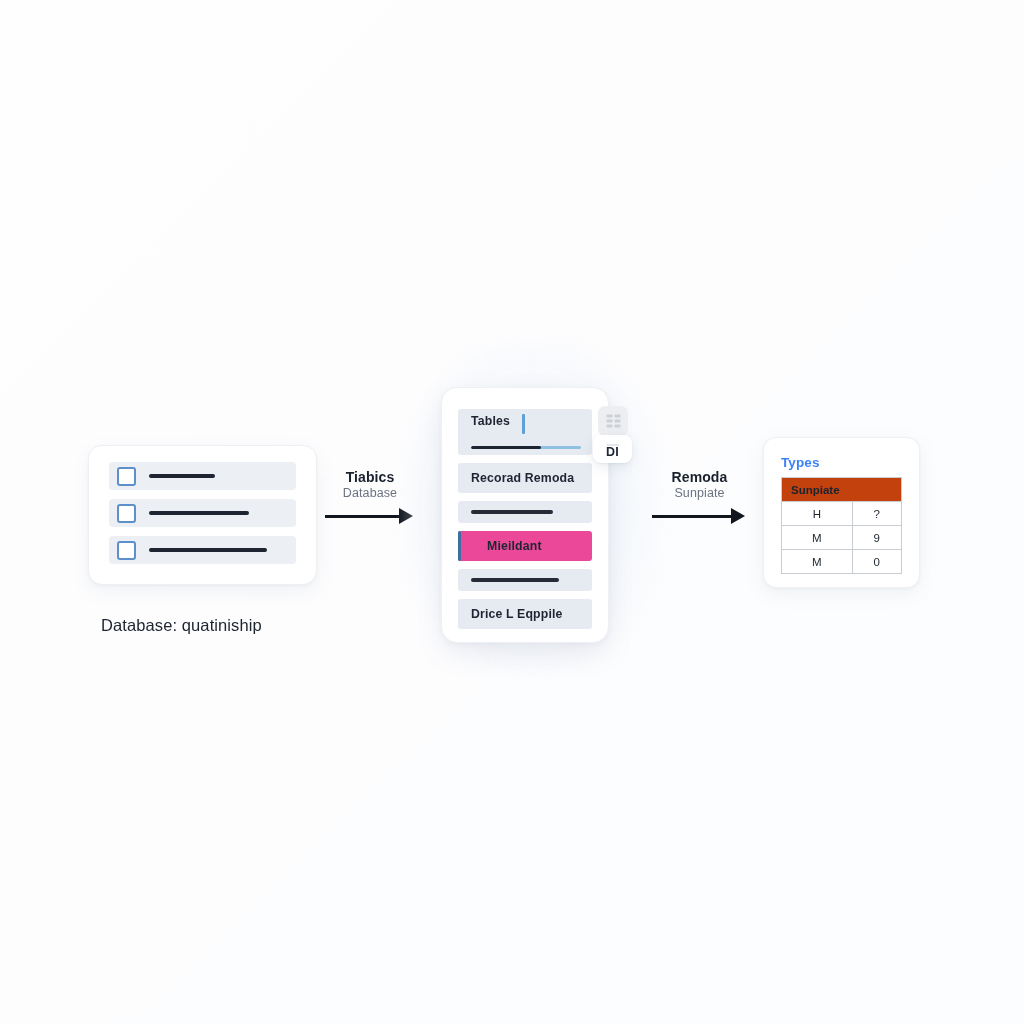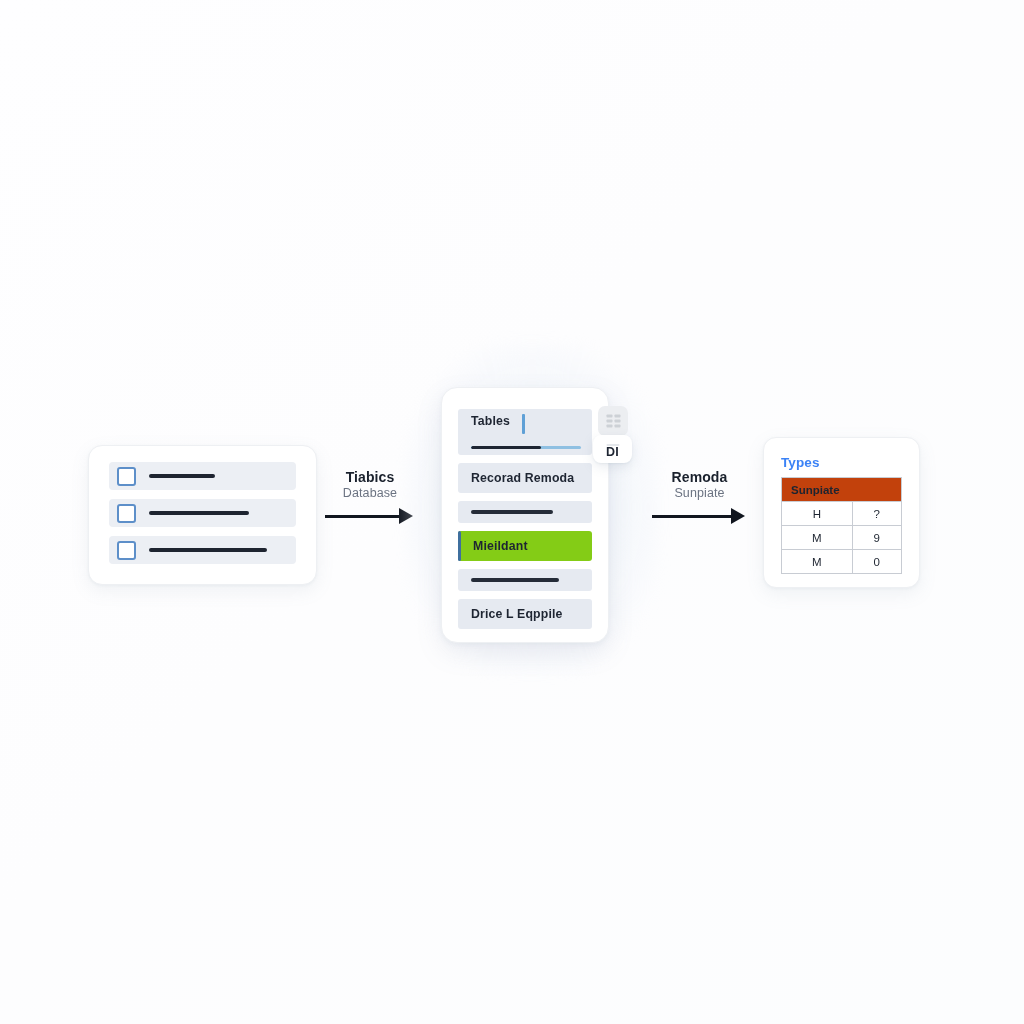--- a/index.html
+++ b/index.html
@@ -113,21 +113,21 @@
     border-radius: 3px;
     box-sizing: border-box;
     margin-bottom: 8px;
     display: flex;
     align-items: center;
     padding-left: 13px;
   }
   .m-row.text { height: 30px; }
   .m-row.dash { height: 22px; }
   .m-row.tall { height: 46px; align-items: flex-start; padding-top: 5px; }
-  .m-row.active { background: #84cc16; padding-left: 15px; }
+  .m-row.active { background: #ec4899; padding-left: 29px; }
   .m-row .accent {
     position: absolute;
     left: 0; top: 0; bottom: 0;
     width: 3.2px;
     background: #3f6f9e;
     border-radius: 2px;
   }
   .m-label {
     font-size: 12.3px;
     font-weight: bold;
@@ -309,20 +309,21 @@
     <div class="check-row">
       <span class="checkbox"></span>
       <span class="row-line w2"></span>
     </div>
     <div class="check-row">
       <span class="checkbox"></span>
       <span class="row-line w3"></span>
     </div>
   </div>
 
+  <div id="left-caption">Database: quatiniship</div>
 
   <div class="arrow-group" id="arrow1">
     <div class="arrow-label">
       <span class="l1">Tiabics</span>
       <span class="l2">Database</span>
     </div>
     <div class="arrow-line"></div>
     <div class="arrow-head"></div>
   </div>
 

